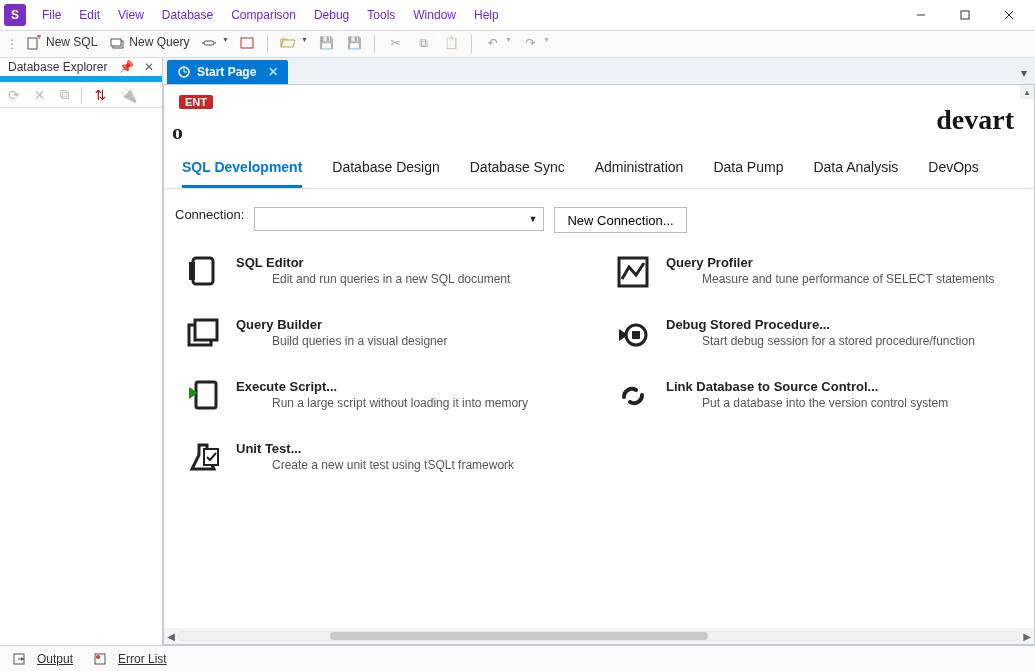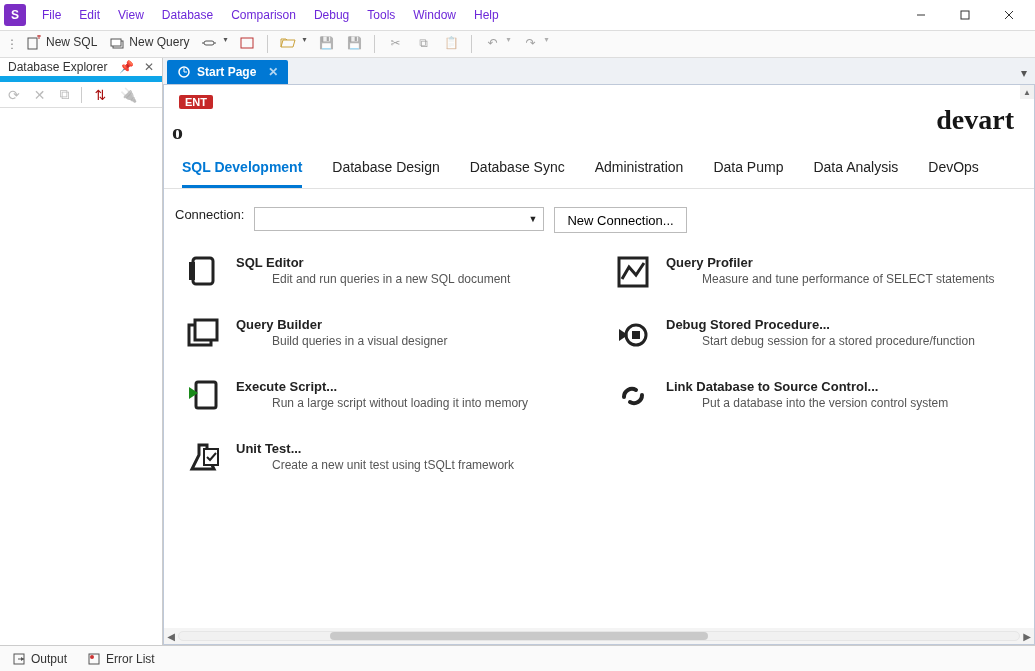--- a/index.html
+++ b/index.html
@@ -109,21 +109,21 @@
   .tile{display:flex; gap:16px; align-items:flex-start;}
   .tile .ticon{width:34px; height:34px; flex:0 0 34px;}
   .tile .ttitle{font-size:13px; font-weight:700; color:#222;}
   .tile .tdesc{font-size:12px; color:#555; margin-top:2px;margin-left:36px;}
 
   
   .bottom-panels{
     height:26px; border-top:1px solid #ccc; display:flex; align-items:center; padding:0 12px; gap:20px;
     background:#fafafa; font-size:12px; color:#333;
   }
-  .bp-item{display:flex; align-items:center; gap:5px;}
+  .bp-item{display:flex; align-items:center; gap:11px;text-decoration:underline;}
   .bp-item .bpic{width:14px;height:14px;display:flex;align-items:center;justify-content:center;}
 
   .fake-select{
     width:290px;height:24px;border:1px solid #bbb;display:flex;align-items:center;padding:0 6px;
     justify-content:space-between;background:#fff;
   }
 
 </style>
 </head>
 <body>

